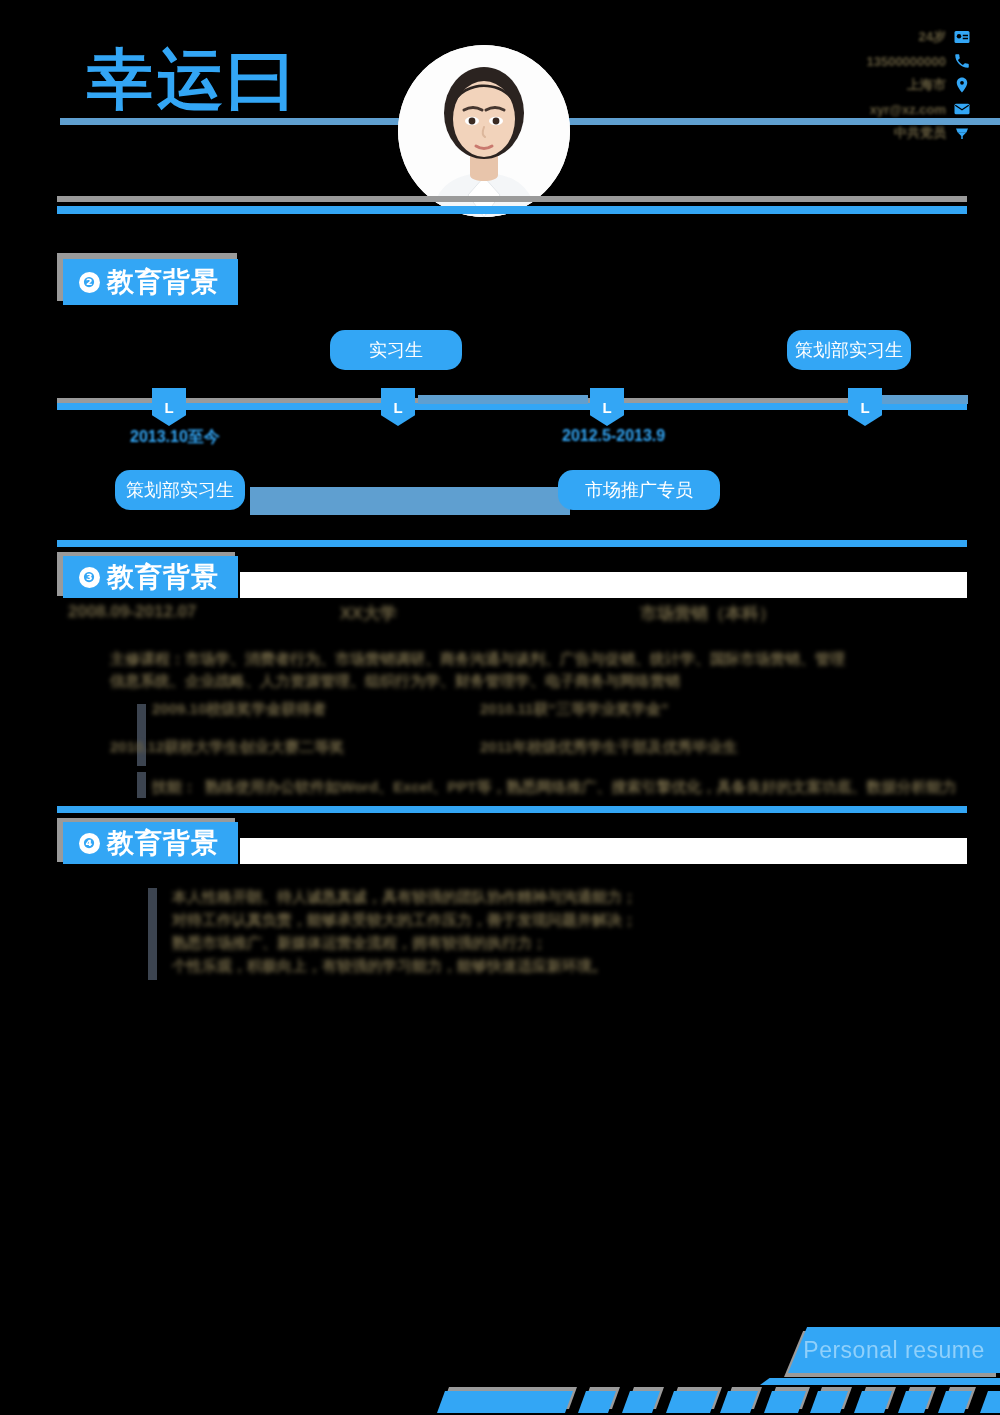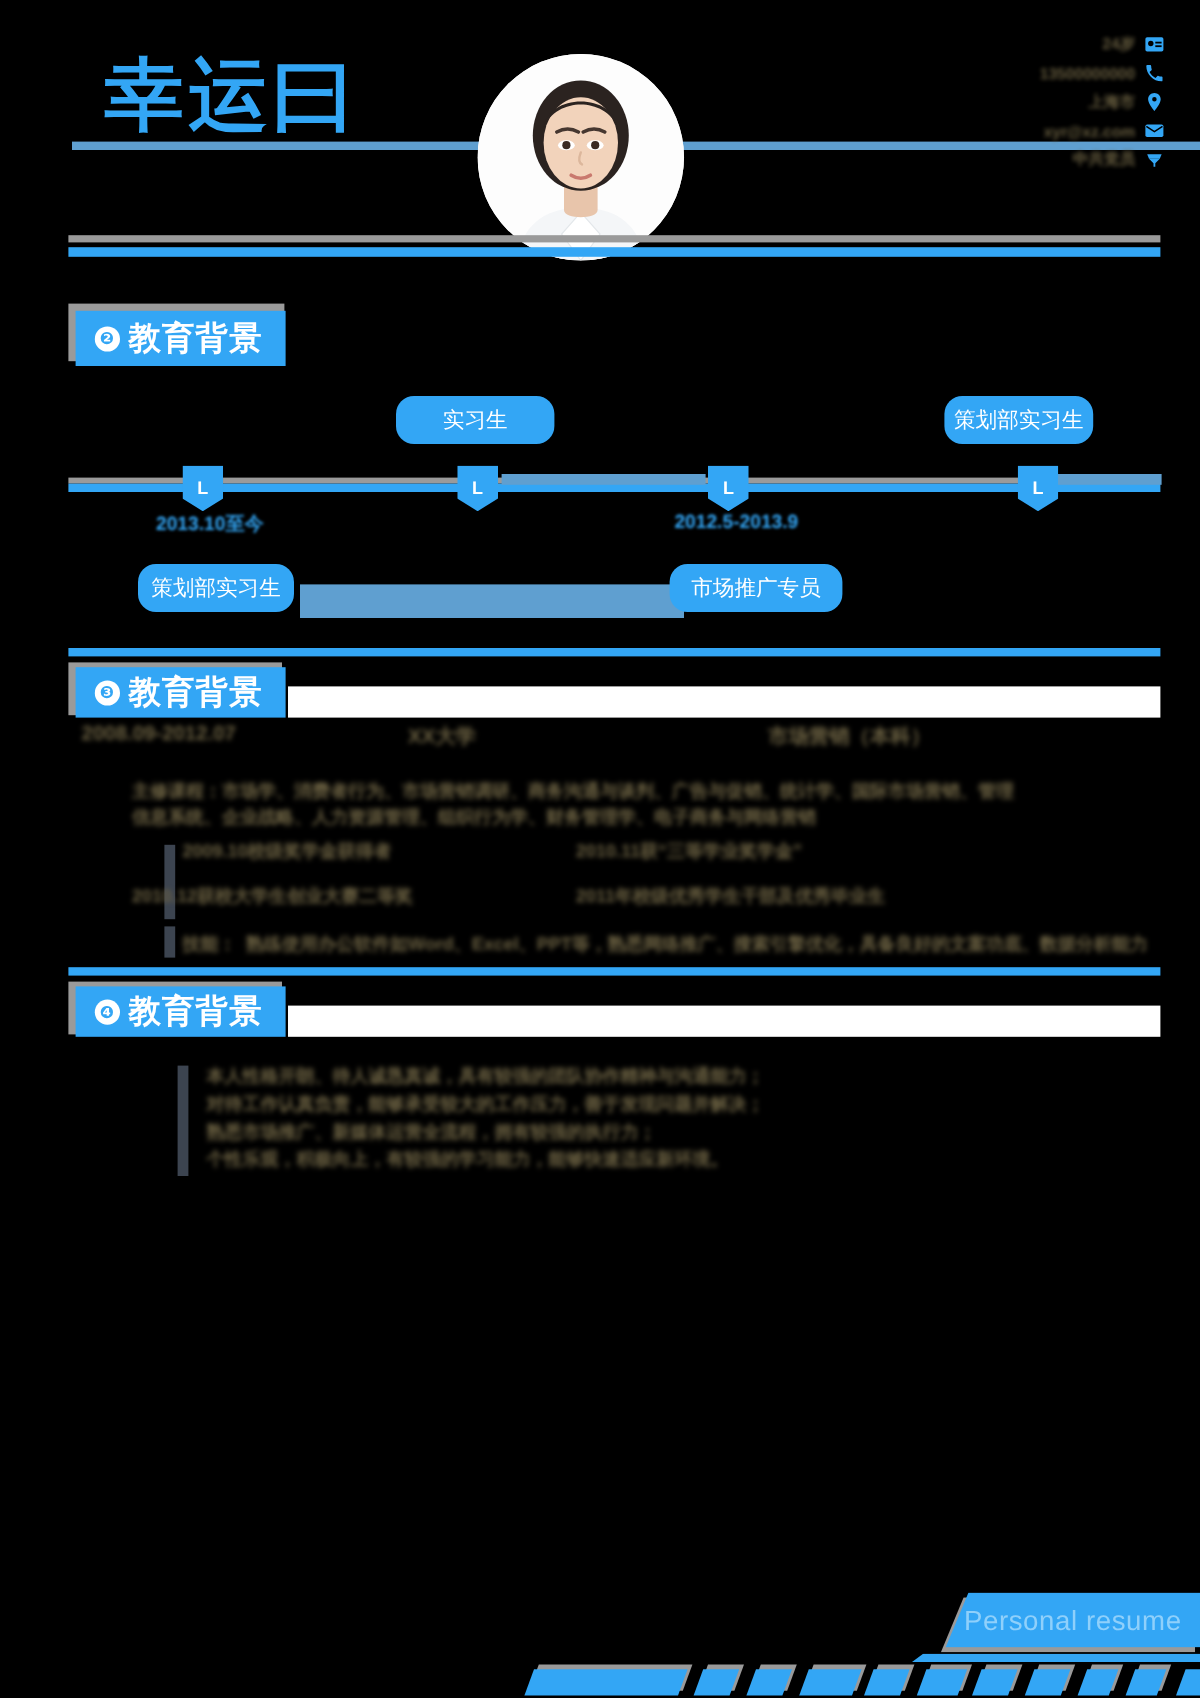--- a/index.html
+++ b/index.html
@@ -237,21 +237,21 @@
     <span>L</span>
   </div>
 
   <div class="tl-date" style="left:130px;top:427px;">2013.10至今</div>
   <div class="tl-date" style="left:562px;top:427px;">2012.5-2013.9</div>
 
   <div class="tl-bar" style="left:250px;top:487px;width:320px;height:28px;"></div>
   <div class="tl-chip shadow" style="left:115px;top:470px;width:130px;height:40px;">
     <span>策划部实习生</span>
   </div>
-  <div class="tl-chip shadow" style="left:558px;top:470px;width:144px;height:40px;">
+  <div class="tl-chip shadow" style="left:558px;top:470px;width:162px;height:40px;">
     <span>市场推广专员</span>
   </div>
 
   <div class="sec-rule" style="left:57px;top:540px;width:910px;"></div>
   <div class="sec-shadow" style="left:57px;top:552px;width:178px;height:44px;"></div>
   <div class="sec-tag" style="left:63px;top:556px;min-width:175px;height:42px;">
     <span class="num">❸</span>
     <span>教育背景</span>
   </div>
   <div class="sec-white" style="left:240px;top:572px;width:727px;"></div>

